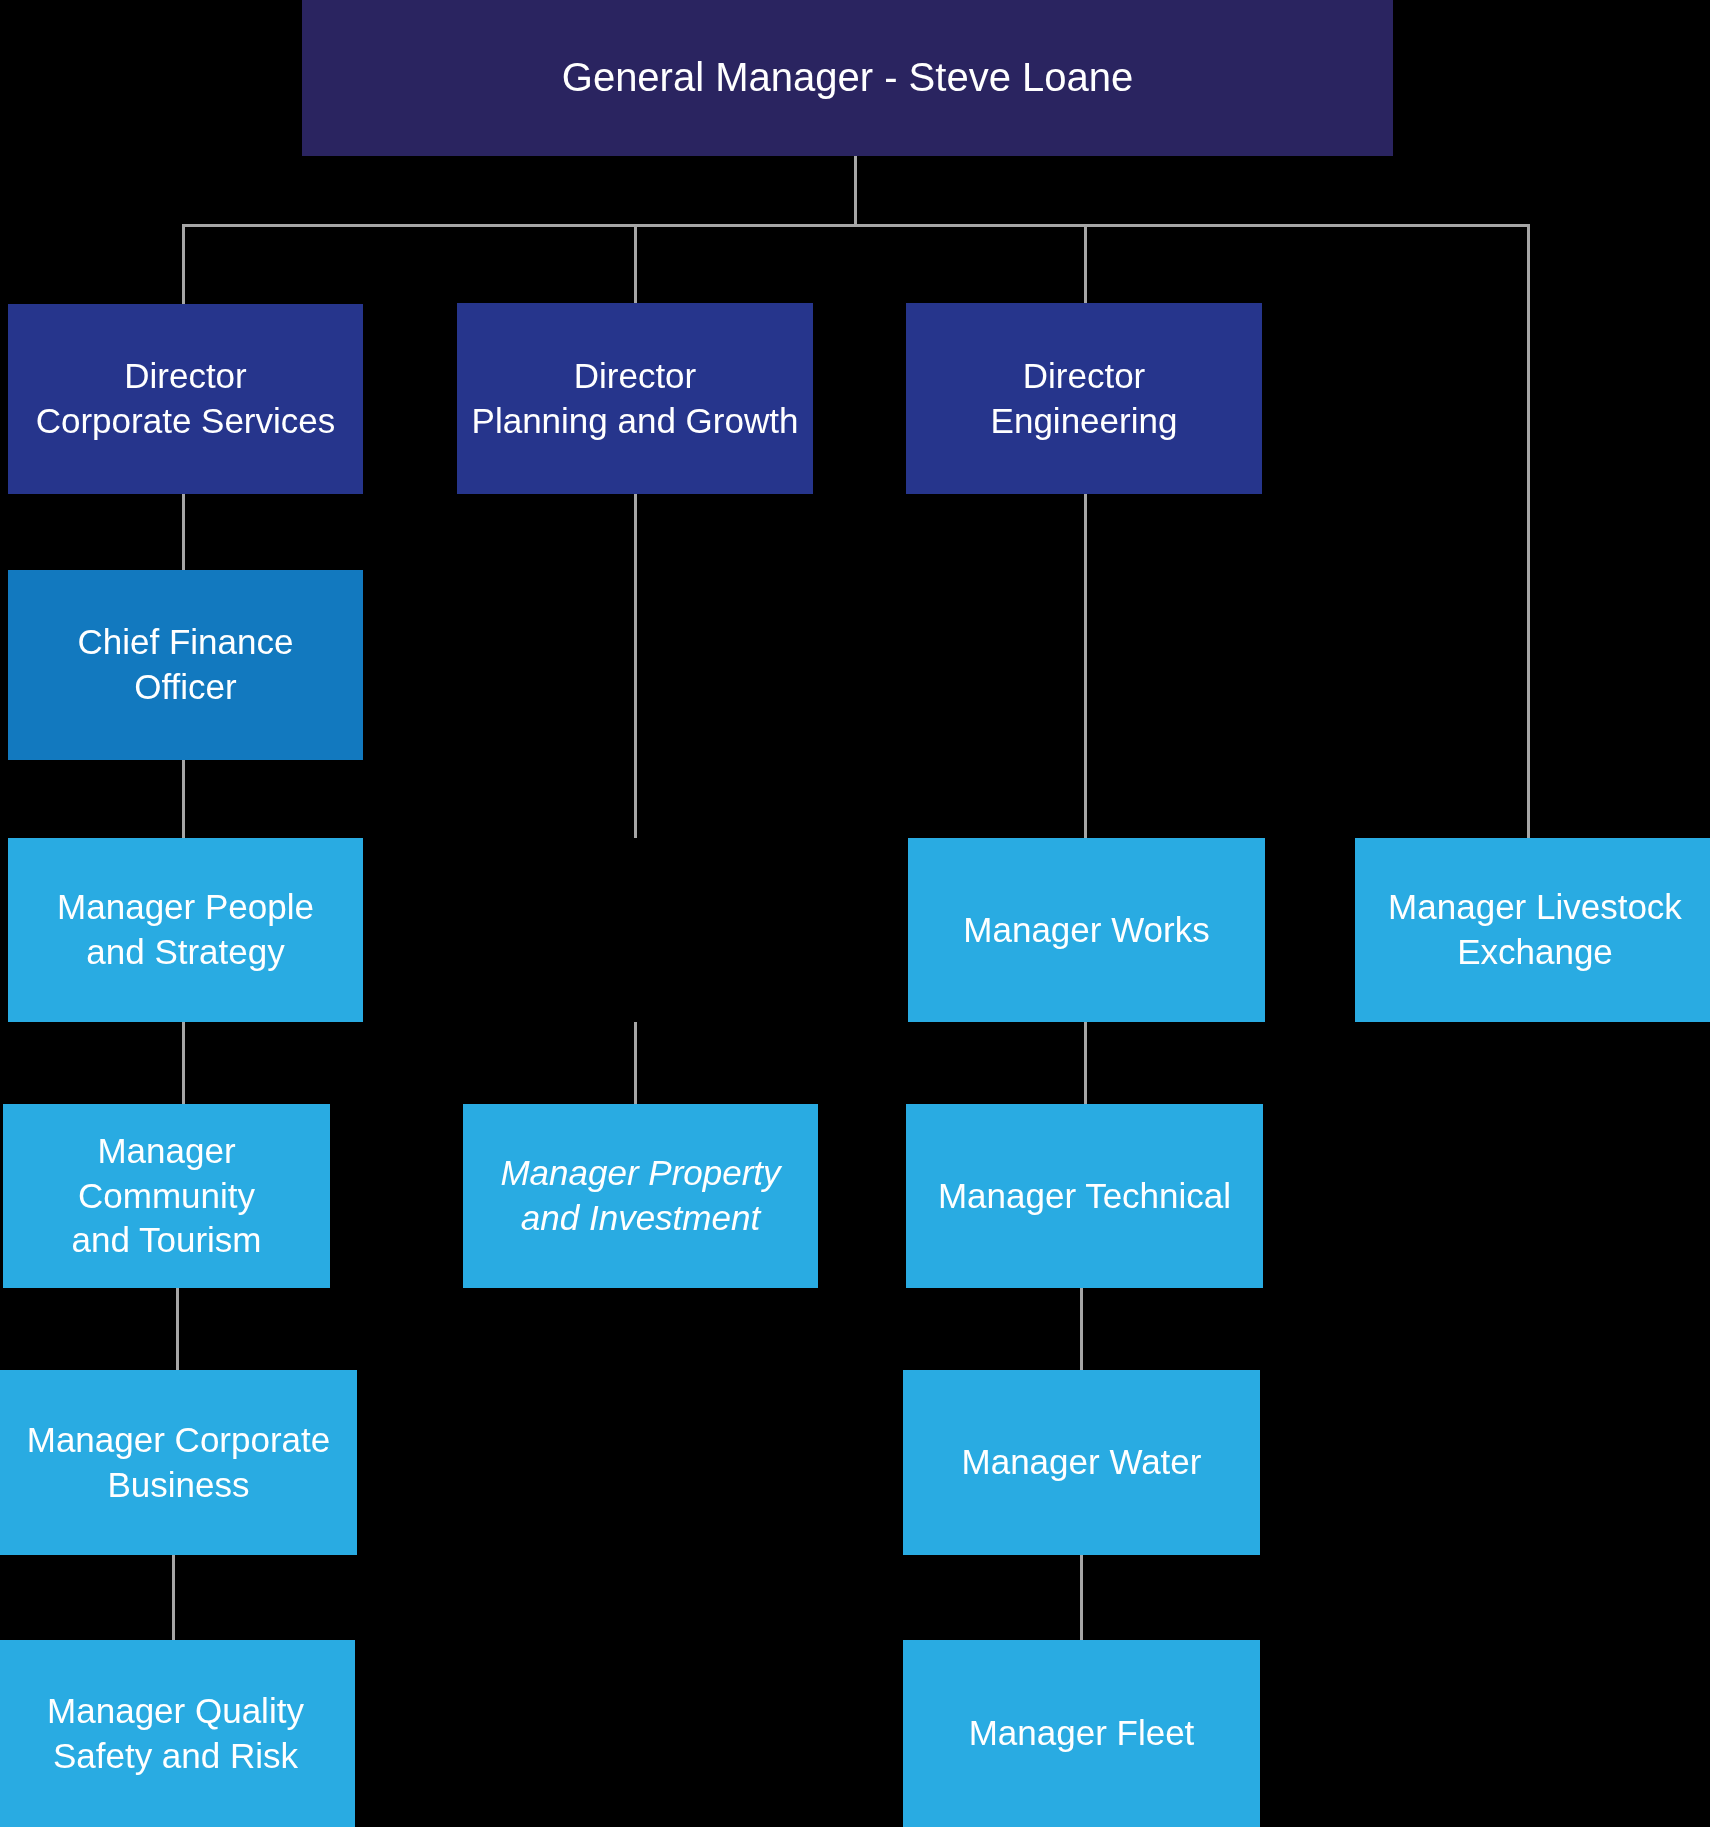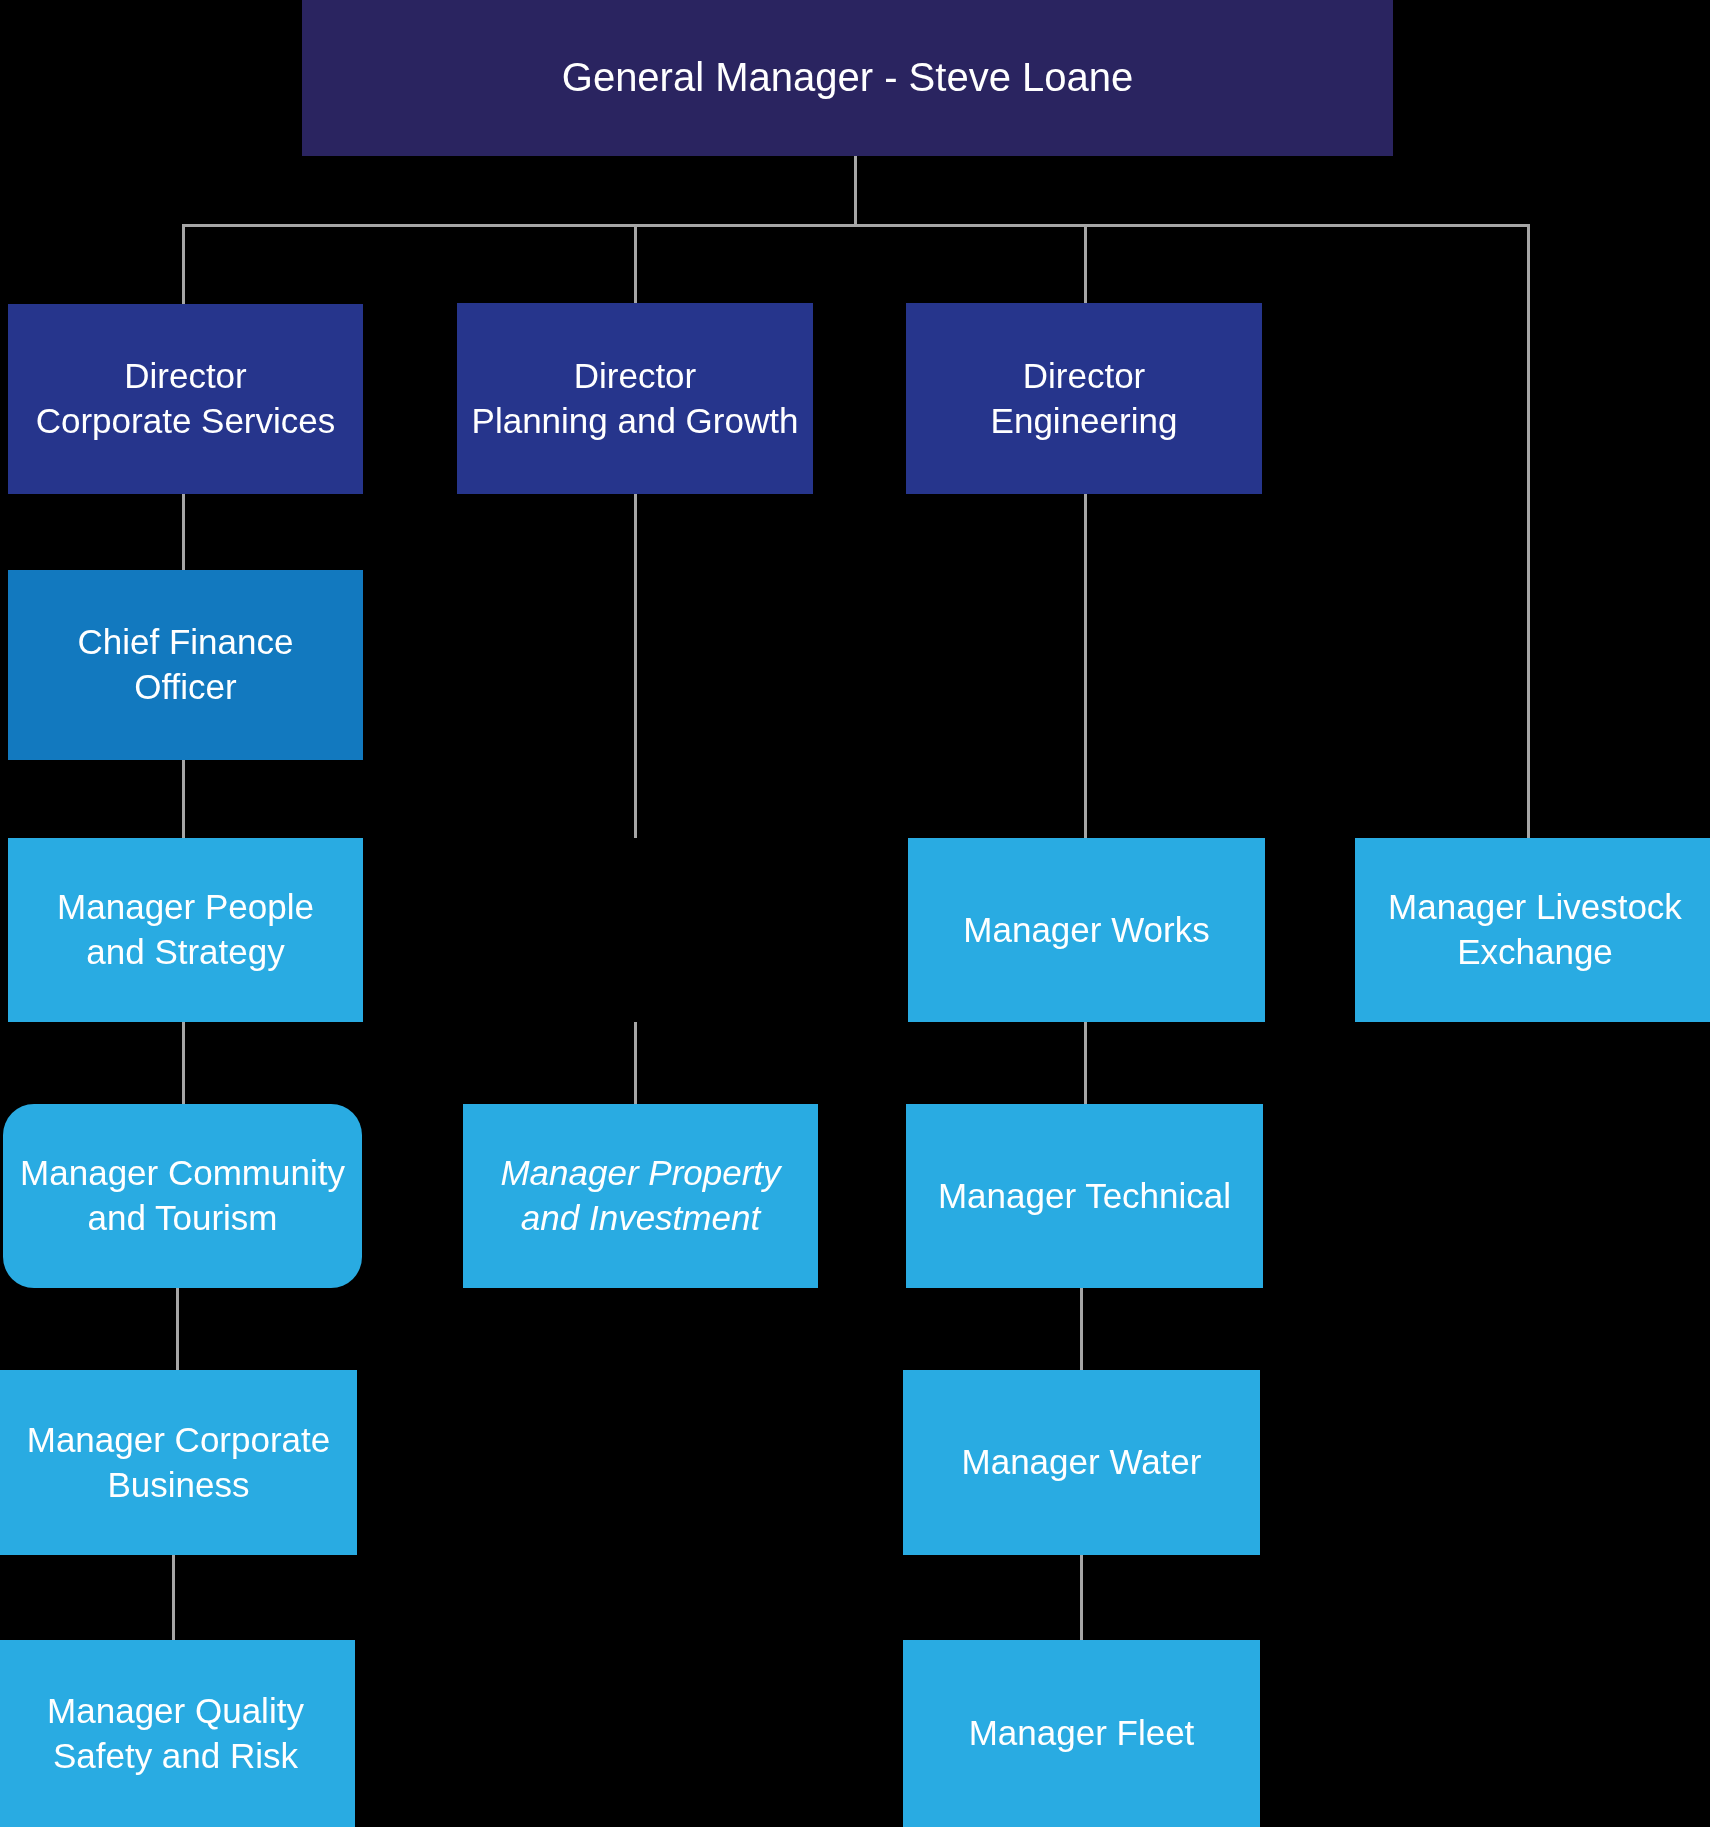--- a/index.html
+++ b/index.html
@@ -74,21 +74,21 @@
 
   <div class="node lvl-dir" style="left:906px; top:303px;  width:356px;  height:191px;">Director
 Engineering</div>
 
   <div class="node lvl-cfo" style="left:8px;   top:570px;  width:355px;  height:190px;">Chief Finance
 Officer</div>
 
   <div class="node lvl-mgr" style="left:8px;   top:838px;  width:355px;  height:184px;">Manager People
 and Strategy</div>
 
-  <div class="node lvl-mgr" style="left:3px;   top:1104px; width:359px;  height:184px;border-radius:31px;">Manager Community
+  <div class="node lvl-mgr" style="left:3px;   top:1104px; width:327px;  height:184px;">Manager Community
 and Tourism</div>
 
   <div class="node lvl-mgr" style="left:0px;   top:1370px; width:357px;  height:185px;">Manager Corporate
 Business</div>
 
   <div class="node lvl-mgr" style="left:-4px;  top:1640px; width:359px;  height:187px;">Manager Quality
 Safety and Risk</div>
 
 
   <div class="node lvl-mgr" style="left:463px; top:1104px; width:355px;  height:184px;font-style:italic;">Manager Property

